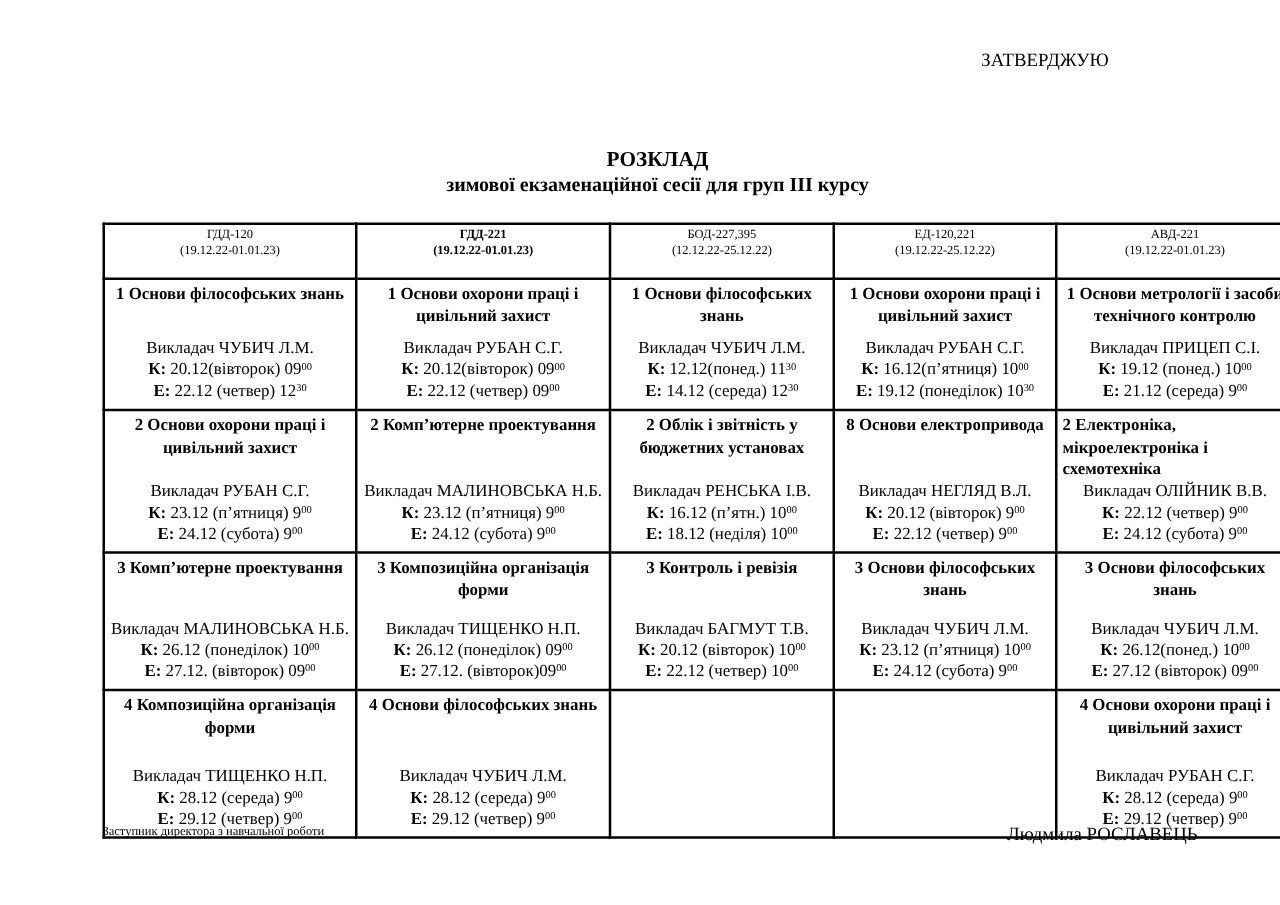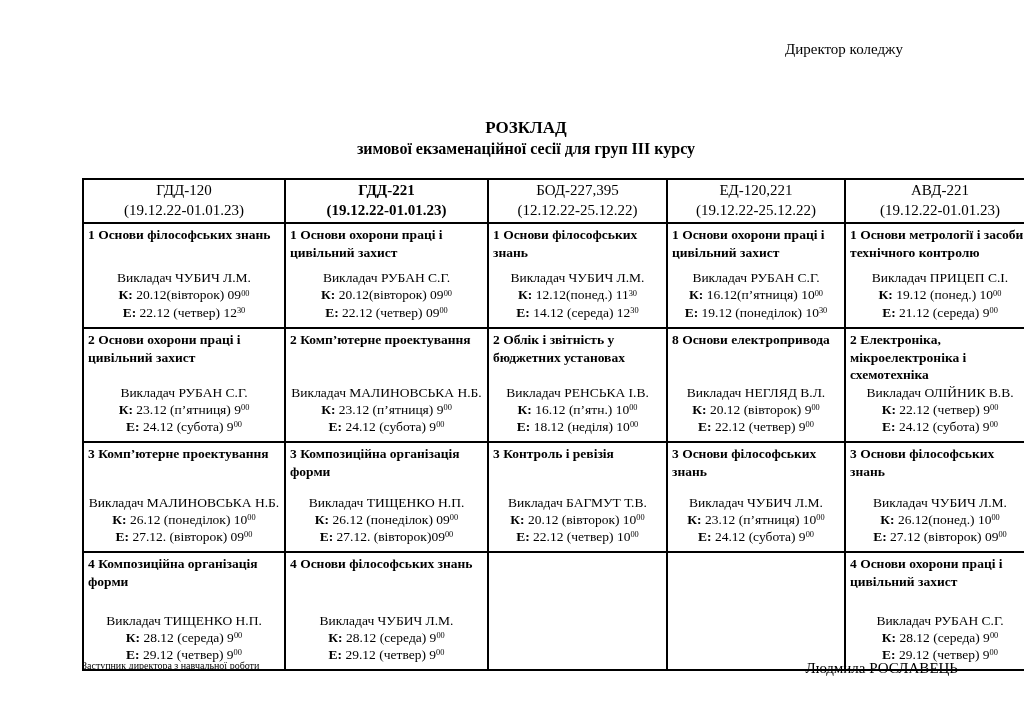--- a/index.html
+++ b/index.html
@@ -26,50 +26,50 @@
     border-collapse: collapse; table-layout: fixed;
     width: 922px;
   }
   table.schedule th, table.schedule td {
     border: 2px solid #000;
     padding: 1px 4px 6px 4px;
     vertical-align: top;
     overflow: hidden;
   }
   table.schedule th {
-    font-weight: normal; font-size: 15px; text-align: center;
+    font-weight: normal; font-size: 10px; text-align: center;
     height: 40px; line-height: 1.3; padding: 1px 2px; margin-left: 44px;
   }
   tr.body-row-0 td { height: 96px; }
   tr.body-row-1 td { height: 101px; }
   tr.body-row-2 td { height: 101px; }
   tr.body-row-3 td { height: 109px; }
   .cell-inner {
     display: flex; flex-direction: column; justify-content: space-between;
     height: 100%; font-size: 13.5px;
   }
   .subject {
-    font-weight: bold; text-align: left; line-height: 1.3; padding-top: 1px;
+    font-weight: bold; text-align: center; line-height: 1.3; padding-top: 1px;
   }
   .subject.left { text-align: left; }
   .details { line-height: 1.28; text-align: center; }
   .details b { font-weight: bold; }
   .sup { font-size: 0.62em; position: relative; top: -0.45em; letter-spacing: 0; }
   .footer-left {
     position: absolute; left: 82px; top: 660px; font-size: 10px;
   }
   .footer-right {
     position: absolute; right: 66px; top: 660px; font-size: 15px;
   }
 </style>
 </head>
 <body>
 
 <div class="approval">
-  <div>Директор коледжу</div>
+  <div>ЗАТВЕРДЖУЮ</div>
 </div>
 
 <div class="title-block">
   <div class="title-main">РОЗКЛАД</div>
   <div class="title-sub">зимової екзаменаційної сесії для груп ІІІ курсу</div>
 </div>
 
 <table class="schedule">
   <thead>
     <tr id="head-row">

